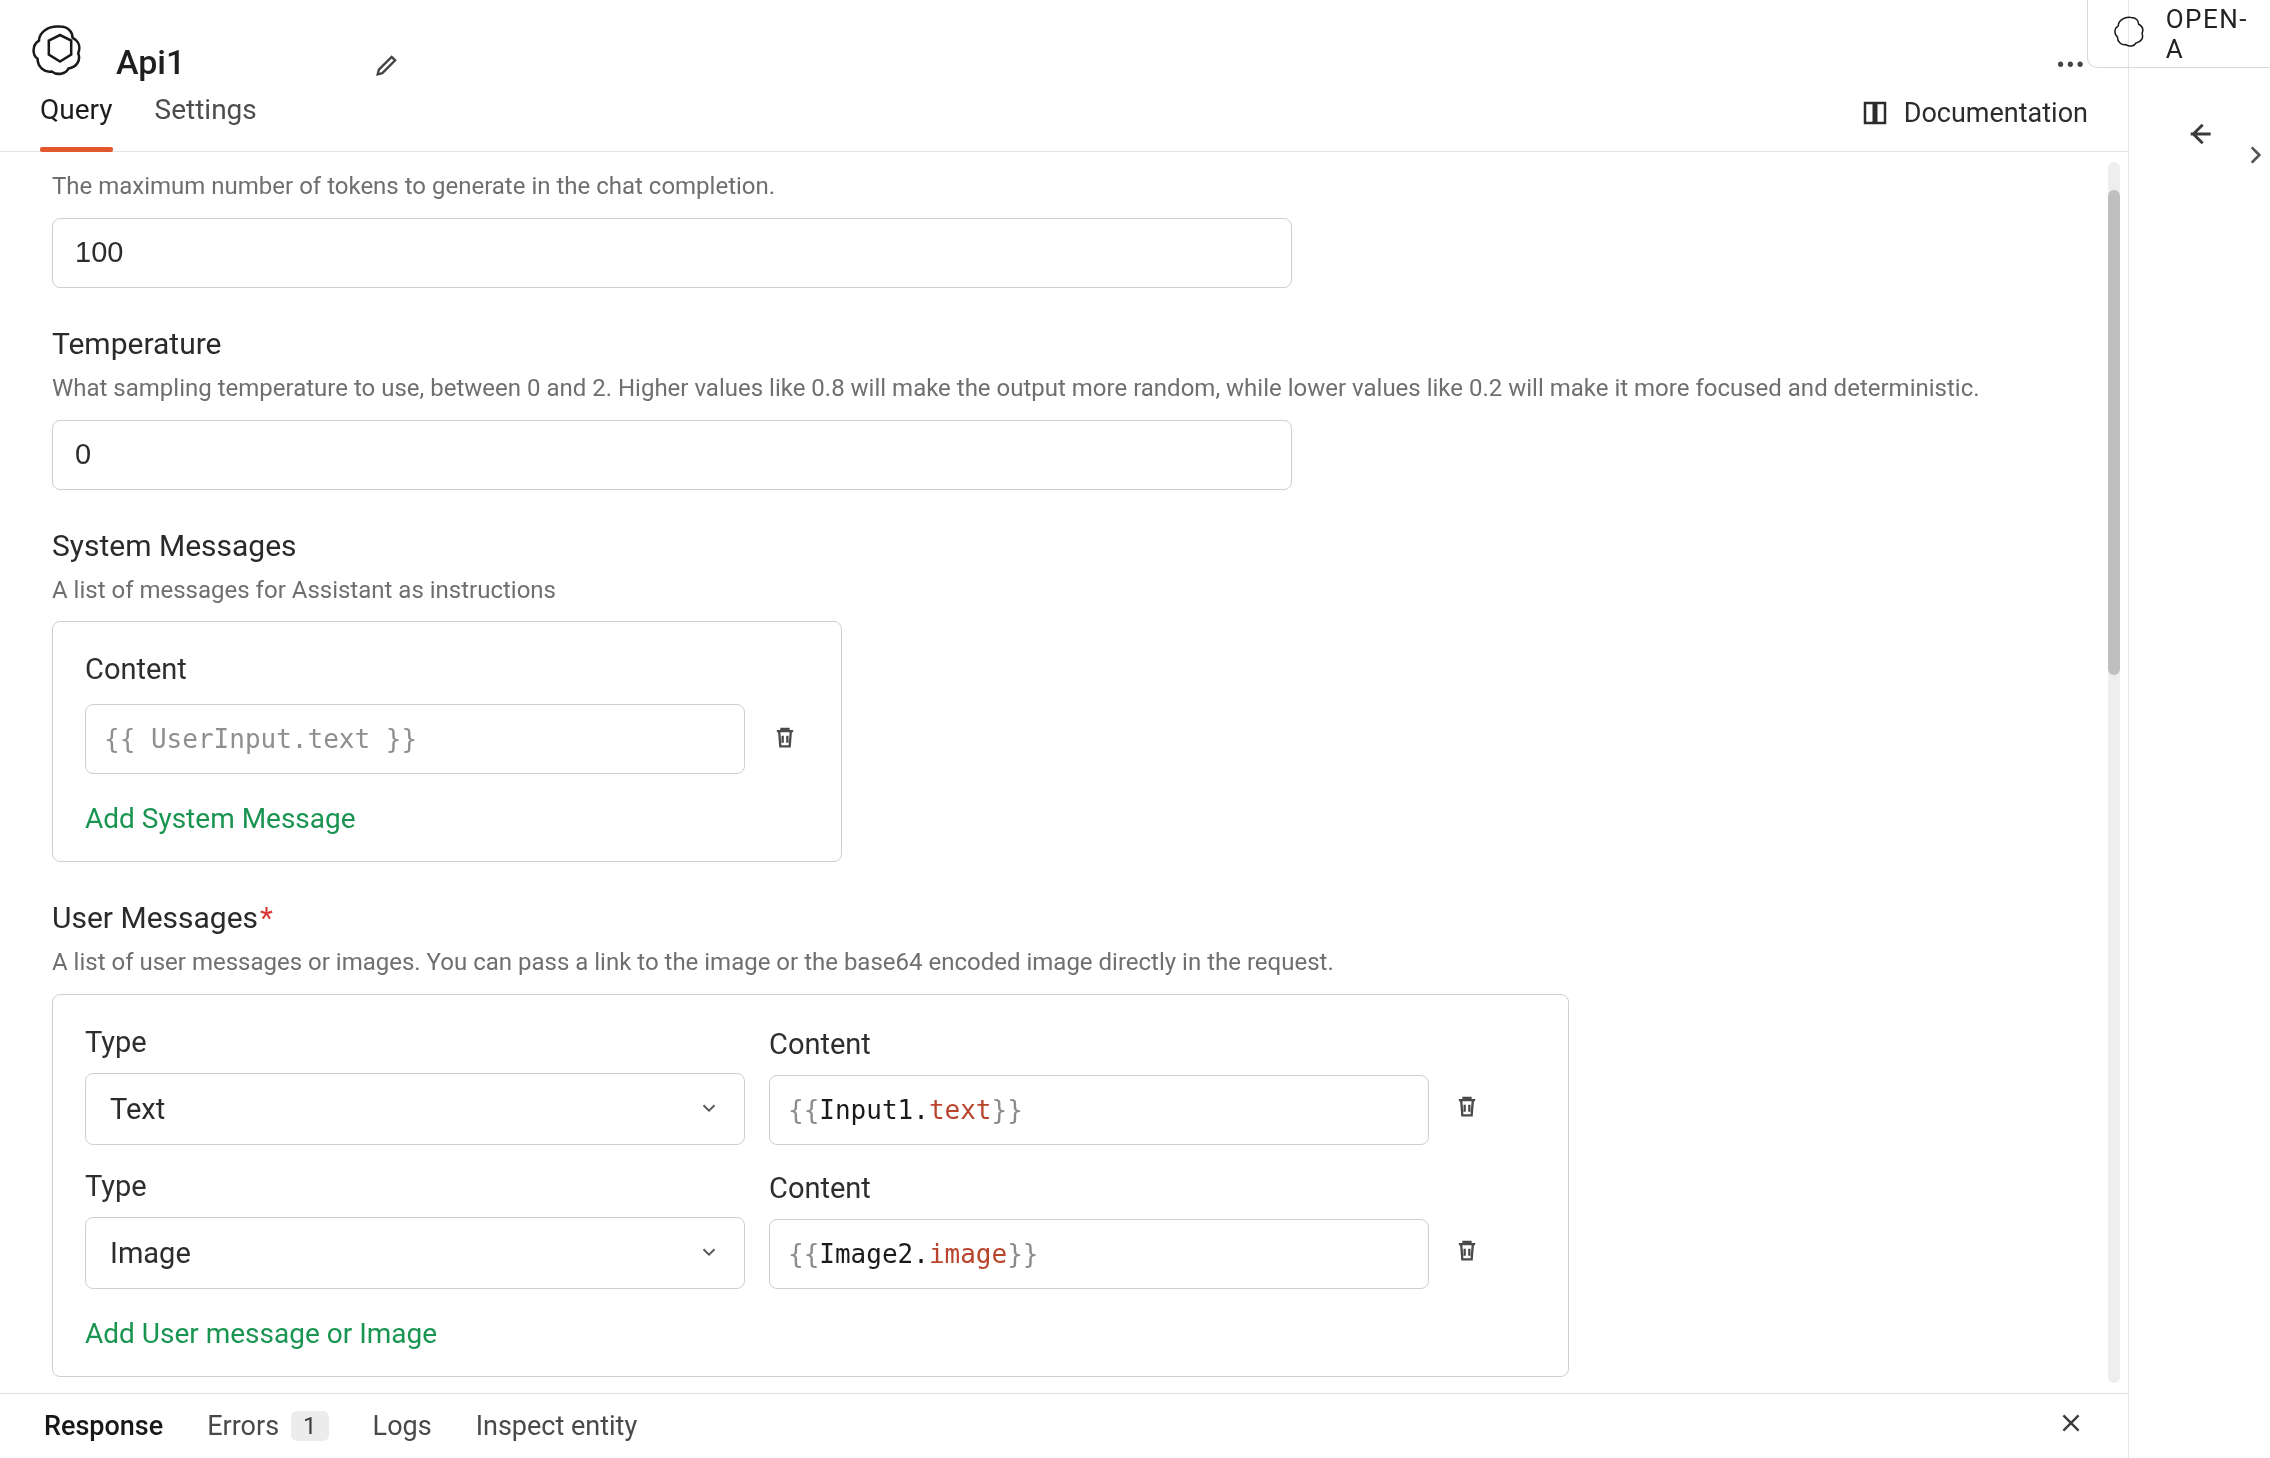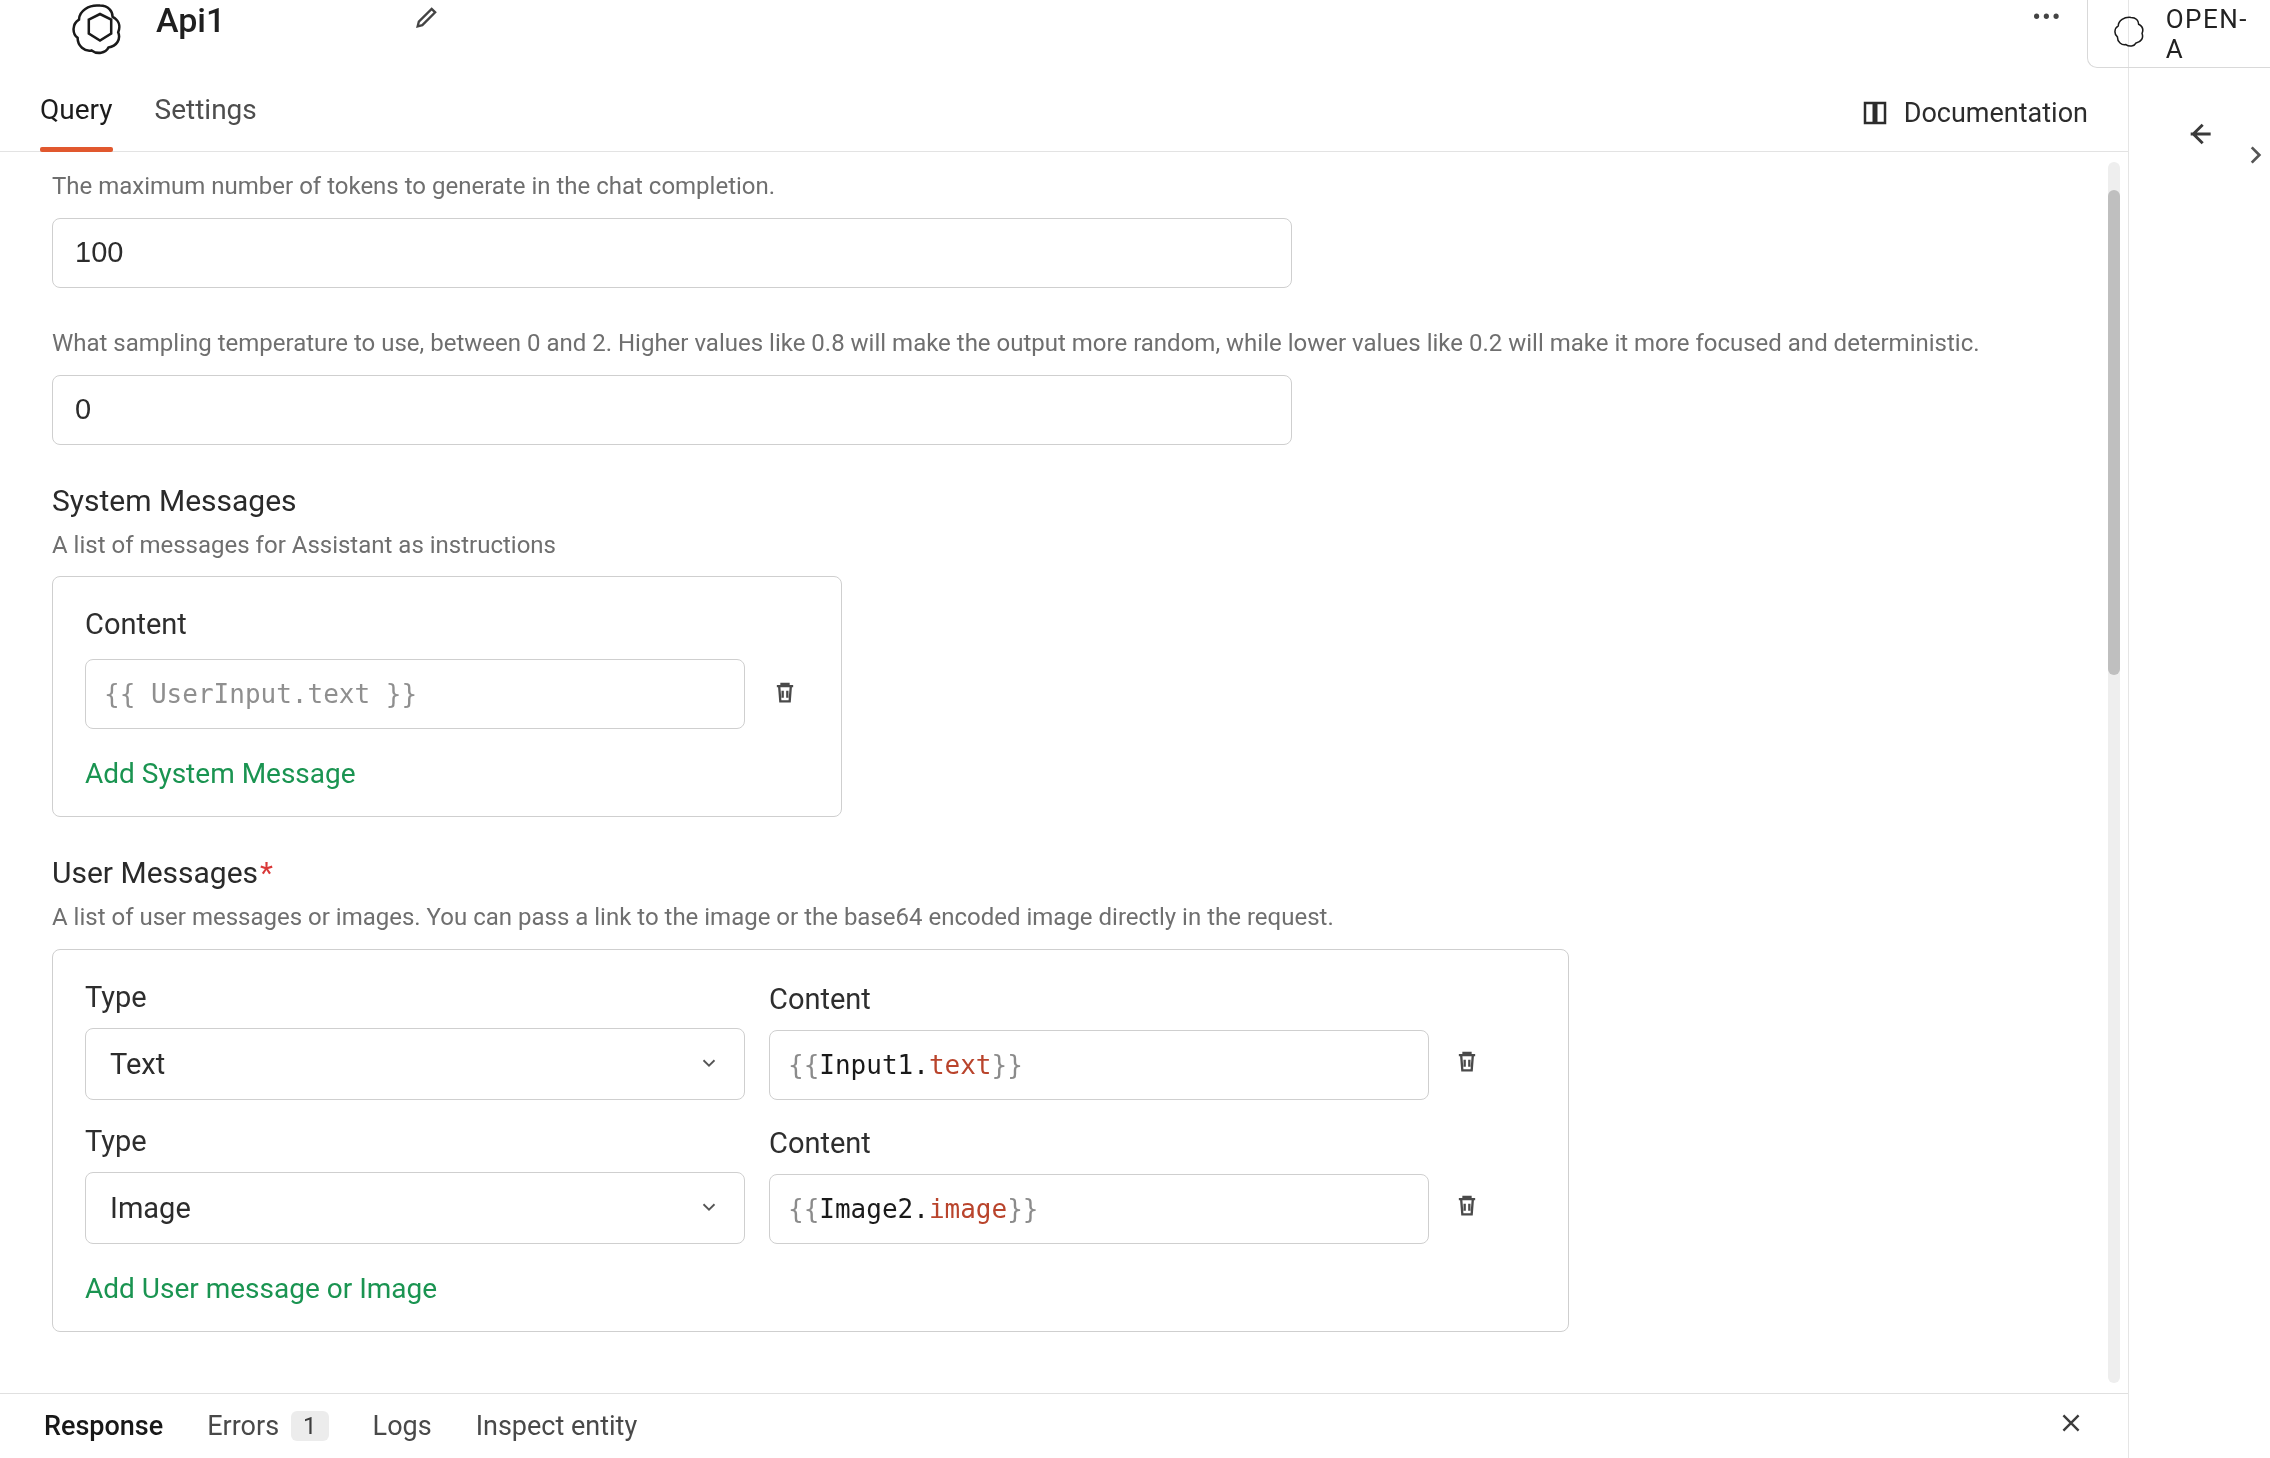--- a/index.html
+++ b/index.html
@@ -36,23 +36,22 @@
         top: 130px;
         right: 0;
         width: 30px; height:50px;
         display:flex;align-items:center;justify-content:center;
         color:#555;
     }
     
     .hdr {
         height: 82px;
         display:flex;
-        align-items:flex-start;
-        padding: 0 56px;
-        margin-left: 16px;
+        align-items:flex-end;
+        padding: 0 32px;
     }
     .hdr .logo-icon svg { width:56px; height:56px; }
     .hdr .title {
         font-size: 34px;
         font-weight:500;
         margin-left: 28px;
         color:#1f1f1f;
     }
     .hdr .edit-btn {
         margin-left: 185px;
@@ -277,20 +276,21 @@
     <div class="sc-thumb"></div>
     <div class="inner">
 
       <div class="fgroup">
         <div class="flabel">Max Tokens</div>
         <div class="fdesc">The maximum number of tokens to generate in the chat completion.</div>
         <input class="txt-input" value="100" style="">
       </div>
 
       <div class="fgroup">
+        <div class="flabel">Temperature</div>
         <div class="fdesc">What sampling temperature to use, between 0 and 2. Higher values like 0.8 will make the output more random, while lower values like 0.2 will make it more focused and deterministic.</div>
         <input class="txt-input" value="0" style="">
       </div>
 
       <div class="fgroup">
         <div class="flabel">System Messages</div>
         <div class="fdesc">A list of messages for Assistant as instructions</div>
         <div class="panel-box sys">
             <div class="sub-label">Content</div>
             <div class="content-row">

